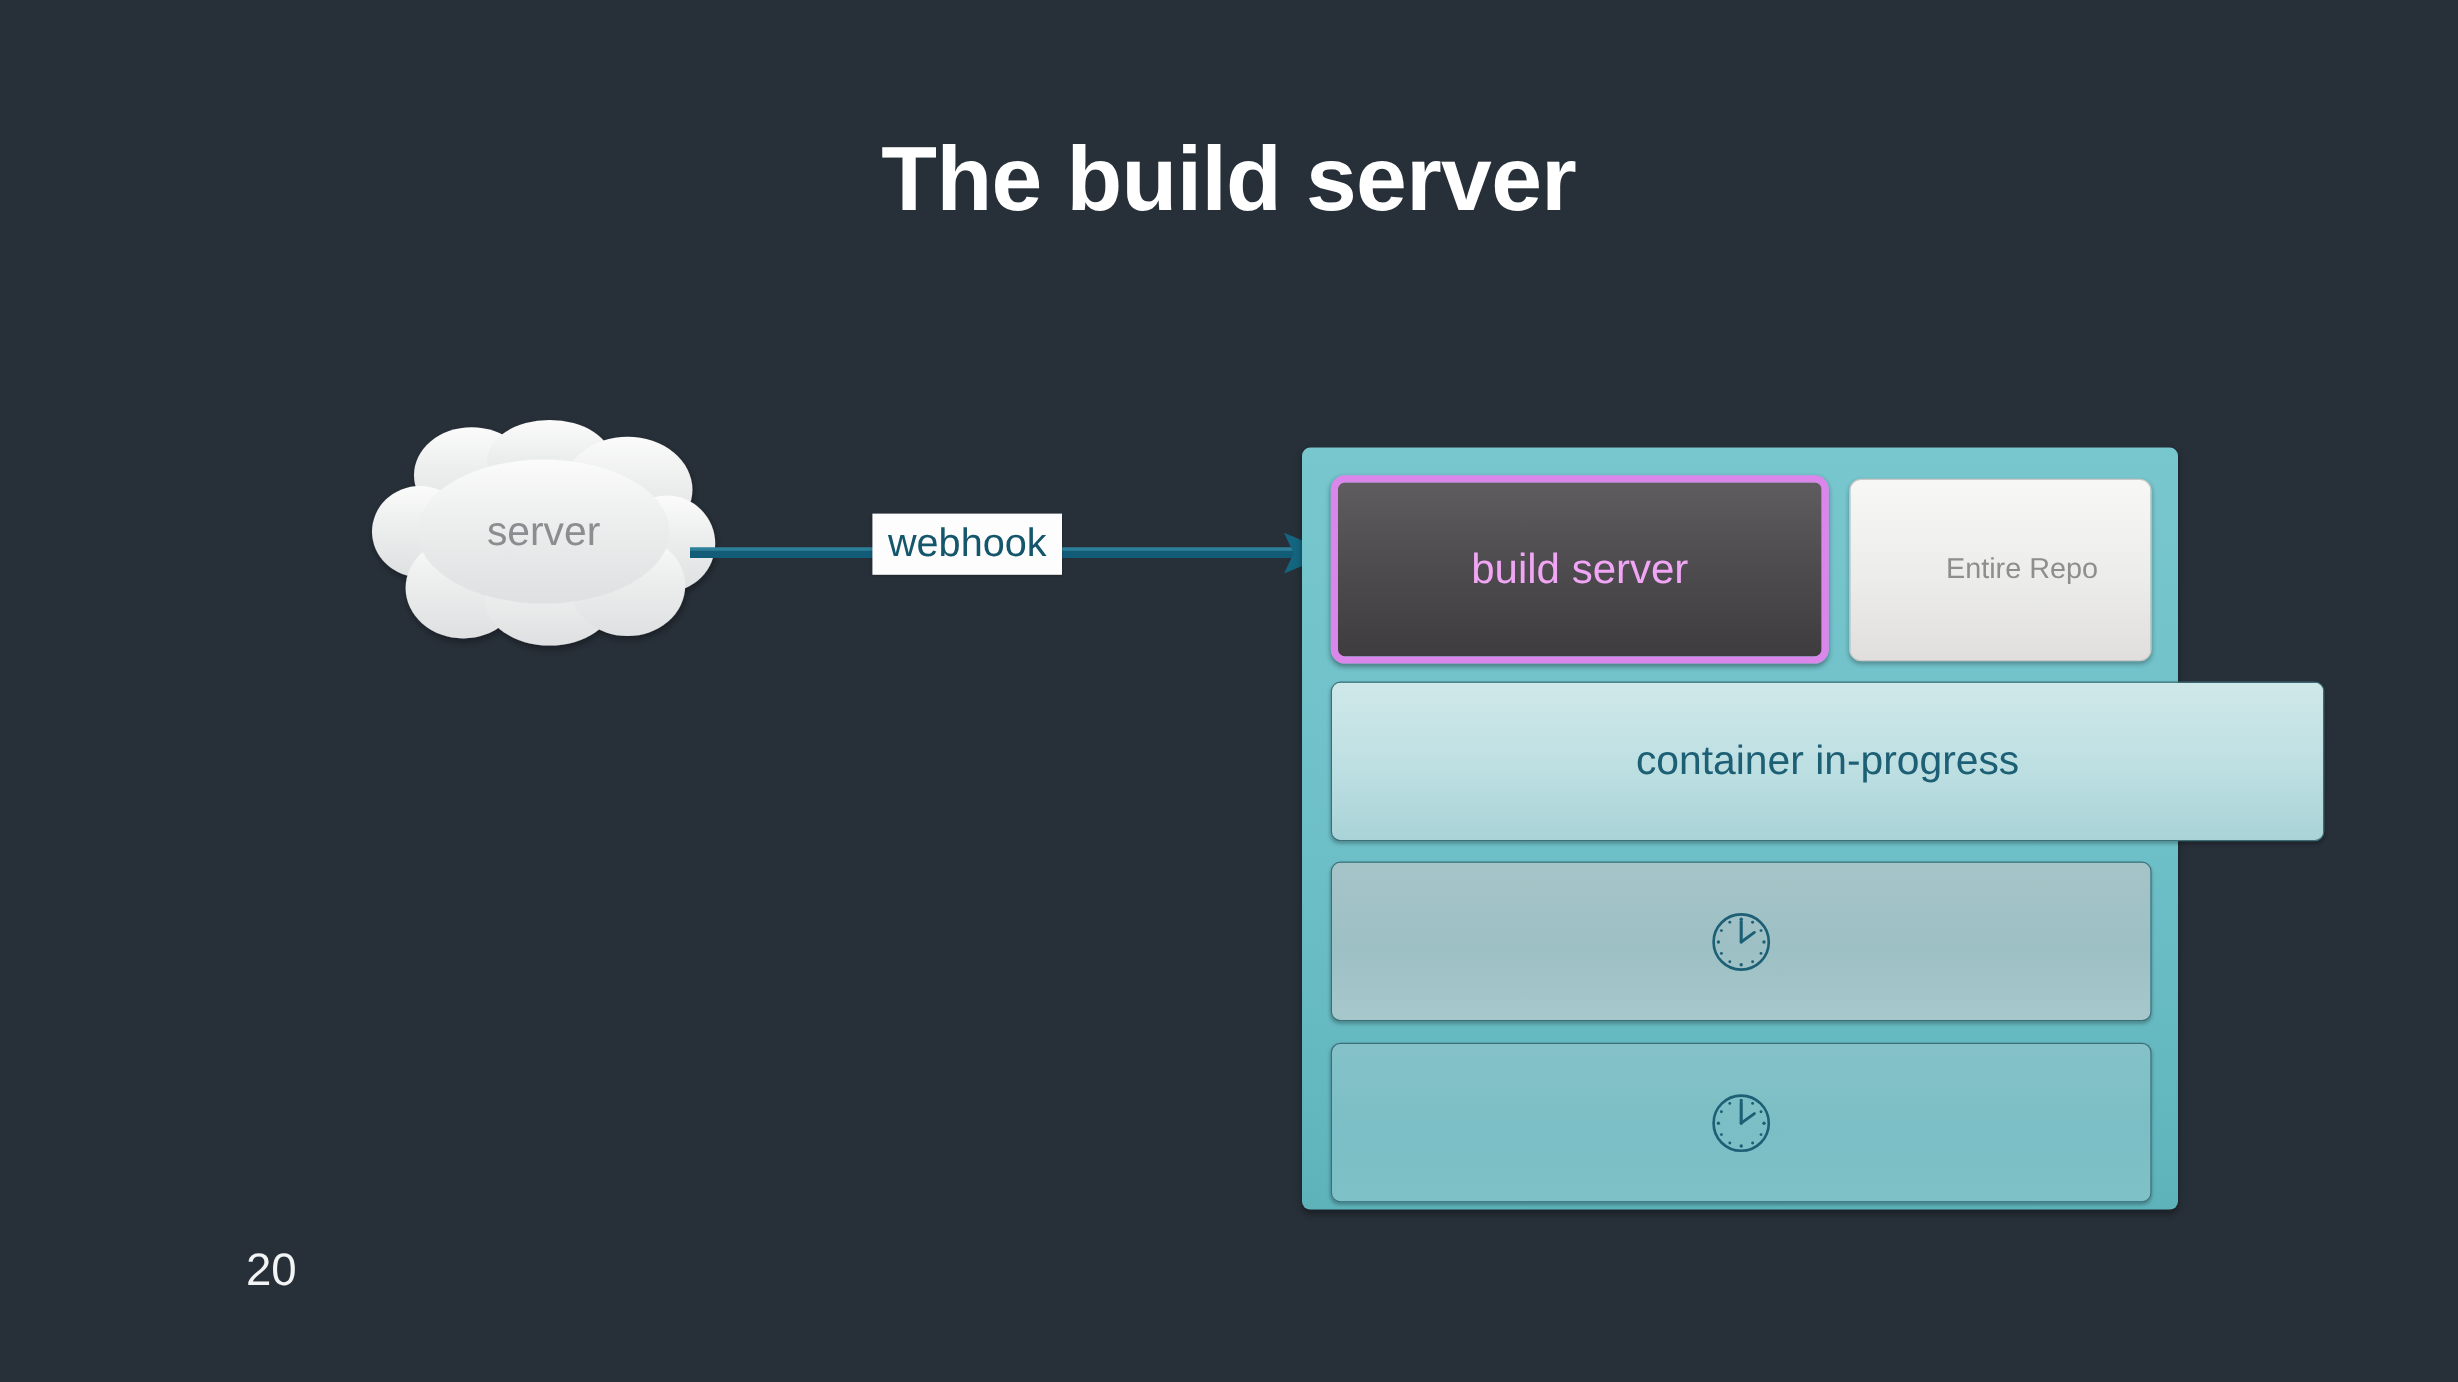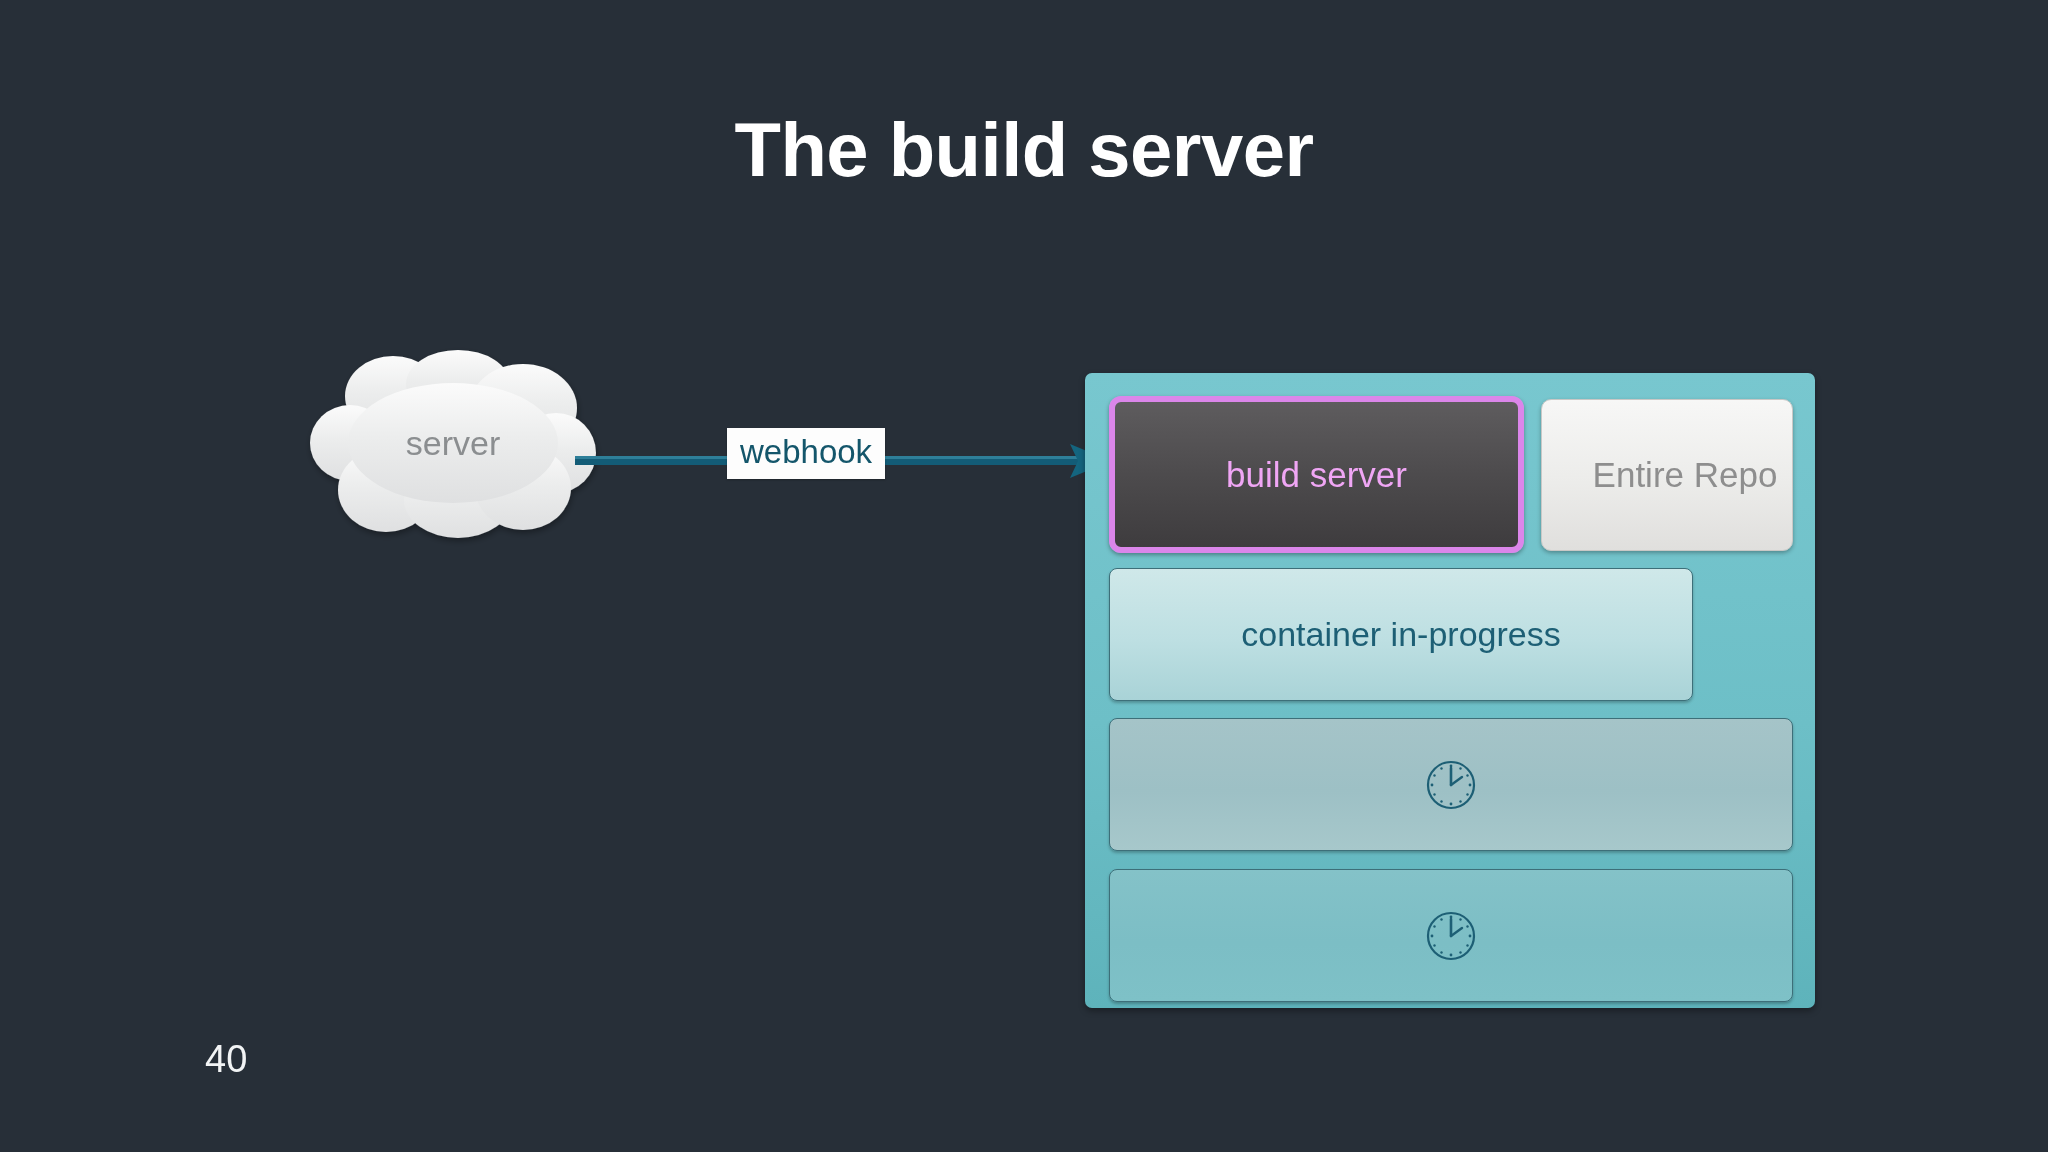--- a/index.html
+++ b/index.html
@@ -152,30 +152,30 @@
     top: 26px;
     width: 252px;
     height: 152px;
     background: linear-gradient(180deg, #f7f7f6 0%, #ececea 55%, #e0dfdd 100%);
     border: 1px solid #c9c8c6;
     border-radius: 10px;
     box-shadow: 0 2px 4px rgba(0,0,0,0.30);
   }
   #entire-repo-label {
     color: #8e8e8e;
-    font-size: 35px;
+    font-size: 24px;
     font-family: "Liberation Sans", sans-serif;
     margin-left: 36px;
   }
 
   
   #container-progress-box {
     left: 24px;
     top: 195px;
-    width: 584px;
+    width: 828px;
     height: 133px;
     background: linear-gradient(180deg, #cfe8e9 0%, #bddfe2 55%, #a9d3d7 100%);
     border: 1px solid #3d6f79;
     box-shadow: 0 2px 3px rgba(0,0,0,0.25);
     align-items: center;
   }
   #container-progress-label {
     color: #1d5f75;
     font-size: 34px;
     font-family: "Liberation Sans", sans-serif;
@@ -302,15 +302,15 @@
           <circle cx="9.5" cy="16.5" r="1.2" fill="#1d5f75"></circle>
           <circle cx="16.5" cy="9.5" r="1.2" fill="#1d5f75"></circle>
           <line x1="26" y1="26" x2="26" y2="9" stroke="#1d5f75" stroke-width="2.6" stroke-linecap="round"></line>
           <line x1="26" y1="26" x2="37" y2="18" stroke="#1d5f75" stroke-width="2.4" stroke-linecap="round"></line>
         </svg>
       </span>
     </div>
 
   </div>
 
-  <div id="page-number">40</div>
+  <div id="page-number">20</div>
 
 </div>
 
 </body></html>

